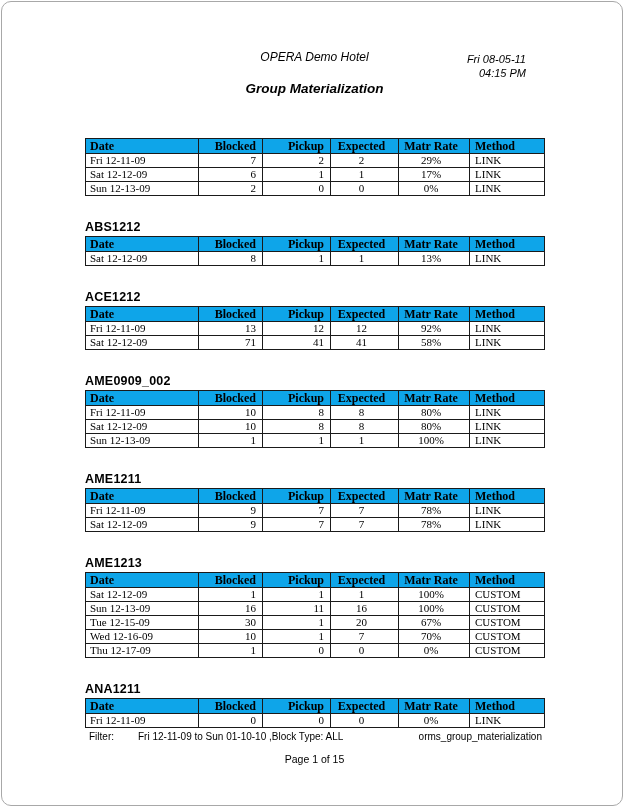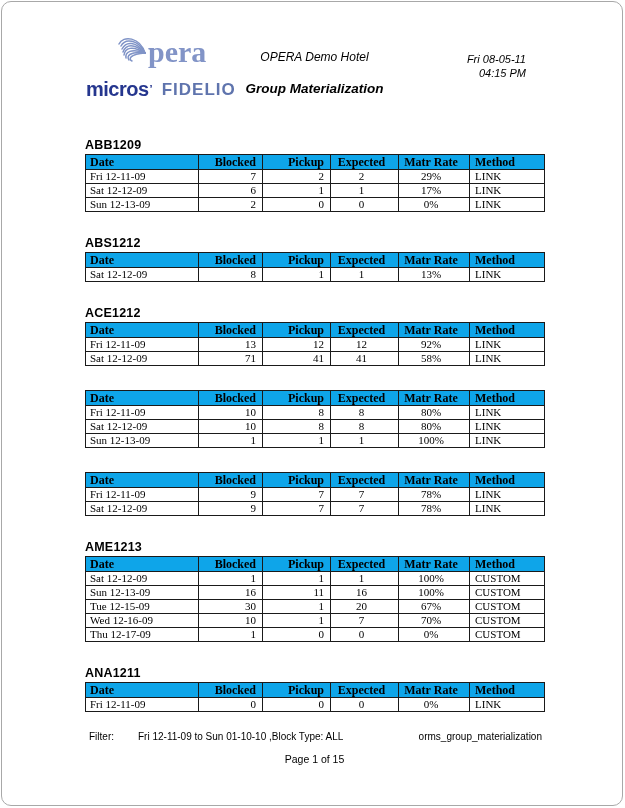--- a/index.html
+++ b/index.html
@@ -52,57 +52,33 @@
   .filter-label { position:absolute; left:87px; }
   .filter-value { position:absolute; left:136px; }
   .report-code { position:absolute; right:85px; }
   .page-indicator { position:absolute; left:0; top:751px; width:625px; text-align:center; font-size:10.5px; }
 </style>
 </head>
 <body>
 
 <div class="page">
 
-  <div class="logo-area">
-    <div class="opera-row">
-      <svg width="40" height="40" viewBox="0 0 40 40">
-        <g stroke="#8094c7" stroke-width="1.5" fill="none" stroke-linecap="round">
-          <path d="M33 21 C 28 5, 11 3, 7 12"></path>
-          <path d="M33 21 C 26 7, 13 6, 9 14"></path>
-          <path d="M33 21 C 24 9, 14 9, 10 17"></path>
-          <path d="M33 21 C 22 11, 14 12, 11 20"></path>
-          <path d="M33 21 C 20 13, 13 16, 12 23"></path>
-          <path d="M33 21 C 19 16, 13 20, 14 26"></path>
-          <path d="M33 21 C 18 19, 14 24, 17 28"></path>
-          <path d="M33 21 C 18 22, 16 27, 20 29"></path>
-        </g>
-      </svg>
-      <span class="opera-word">pera</span>
-    </div>
-    <div class="micros-row">
-      <span class="micros-word">micros</span>
-        <span class="micros-tick">’</span>
-      <span class="logo-sep"></span>
-      <span class="fidelio-word">FIDELIO</span>
-    </div>
-  </div>
 
   <div class="center-head">
     <div class="hotel-name">OPERA Demo Hotel</div>
     <div class="report-title">Group Materialization</div>
   </div>
 
   <div class="datetime">
     <div>Fri 08-05-11</div>
     <div>04:15 PM</div>
   </div>
 
   <div class="report-body">
   <div class="group">
-    <div class="group-heading">ABB1209</div>
     <table class="grp">
       <thead>
             <tr>
               <th class="c0">Date</th>
               <th class="c1">Blocked</th>
               <th class="c2">Pickup</th>
               <th class="c3">Expected</th>
               <th class="c4">Matr Rate</th>
               <th class="c5">Method</th>
             </tr>
@@ -190,20 +166,21 @@
               <td class="c2">41</td>
               <td class="c3">41</td>
               <td class="c4">58%</td>
               <td class="c5">LINK</td>
             </tr>
           </tbody>
     </table>
   </div>
 
   <div class="group">
+    <div class="group-heading">AME0909_002</div>
     <table class="grp">
       <thead>
             <tr>
               <th class="c0">Date</th>
               <th class="c1">Blocked</th>
               <th class="c2">Pickup</th>
               <th class="c3">Expected</th>
               <th class="c4">Matr Rate</th>
               <th class="c5">Method</th>
             </tr>
@@ -231,20 +208,21 @@
               <td class="c2">1</td>
               <td class="c3">1</td>
               <td class="c4">100%</td>
               <td class="c5">LINK</td>
             </tr>
           </tbody>
     </table>
   </div>
 
   <div class="group">
+    <div class="group-heading">AME1211</div>
     <table class="grp">
       <thead>
             <tr>
               <th class="c0">Date</th>
               <th class="c1">Blocked</th>
               <th class="c2">Pickup</th>
               <th class="c3">Expected</th>
               <th class="c4">Matr Rate</th>
               <th class="c5">Method</th>
             </tr>

